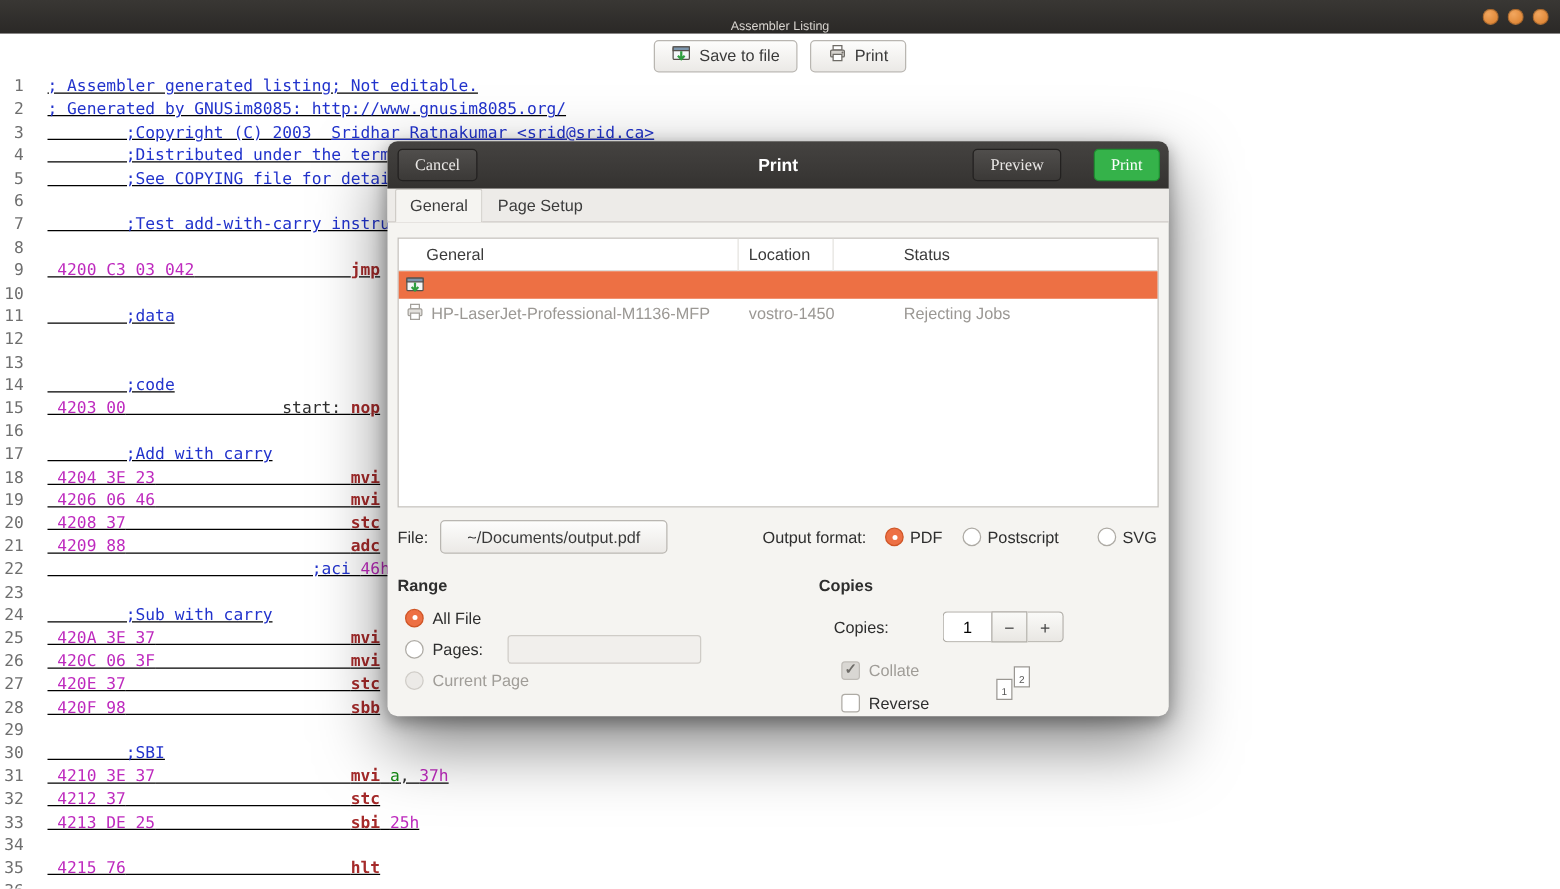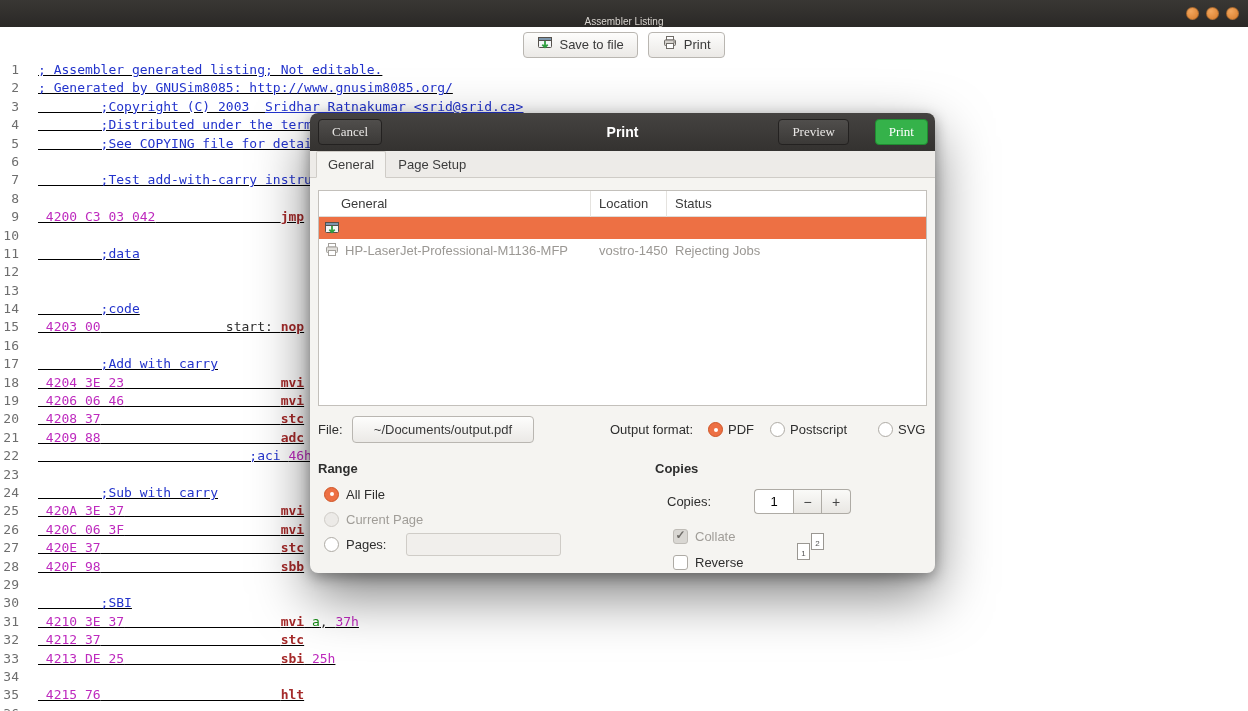--- a/index.html
+++ b/index.html
@@ -59,21 +59,21 @@
   .tab { padding:0 11px; line-height:25px; color:#3c3c3c; border:1px solid transparent; }
   .tab.active { background:#f5f4f1; border-color:#cfccc7; border-bottom-color:#f5f4f1;
     margin-bottom:-1px; border-radius:2px 2px 0 0; }
 
   .printer-list { position:absolute; left:8px; top:77px; width:609px; height:216px;
     background:#fff; border:1px solid #c3c0bb; }
   .pl-header { display:flex; height:26px; border-bottom:1px solid #dedcd8; align-items:center; color:#3a3a3a; }
   .col { white-space:nowrap; }
   .col.name { width:272px; padding-left:22px; }
   .col.loc { width:76px; padding-left:8px; }
-  .col.status { flex:1; padding-left:8px; }
+  .col.status { flex:1; padding-left:8px;margin-left:48px; }
   .pl-header .col.name, .pl-header .col.loc { border-right:1px solid #e5e3df; height:26px; line-height:26px; }
   .pl-row { display:flex; height:22px; align-items:center; position:relative; }
   .pl-row .row-icon { position:absolute; left:5px; top:3px; width:16px; height:16px; }
   .pl-row .col.name { padding-left:26px; }
   .pl-row.selected { background:var(--accent_orange,#ED7044); color:#fff; }
   .pl-row.dim { color:#9b9894; }
 
   .file-row { position:absolute; left:8px; top:303px; right:8px; height:28px; }
   .file-label { position:absolute; left:0; top:6px; }
   .file-btn { position:absolute; left:34px; top:0; width:182px; height:27px;
@@ -214,27 +214,27 @@
     </span>
   </div>
 
   <div class="section sec-range">
     <div class="sec-title">Range</div>
     <div class="opt">
       <span class="radio sel"></span>
       <span class="olbl">All File</span>
     </div>
     <div class="opt">
-      <span class="radio dis"></span>
-      <span class="olbl dim">Current Page</span>
-    </div>
-    <div class="opt">
       <span class="radio"></span>
       <span class="olbl">Pages:</span>
       <input class="pages-input" value="" style="">
+    </div>
+    <div class="opt">
+      <span class="radio dis"></span>
+      <span class="olbl dim">Current Page</span>
     </div>
   </div>
 
   <div class="section sec-copies">
     <div class="sec-title">Copies</div>
     <div class="copies-row">
       <span class="olbl">Copies:</span>
       <span class="spin">
         <input class="spin-entry" value="1" style="">
         <button class="spin-btn minus">−</button>

